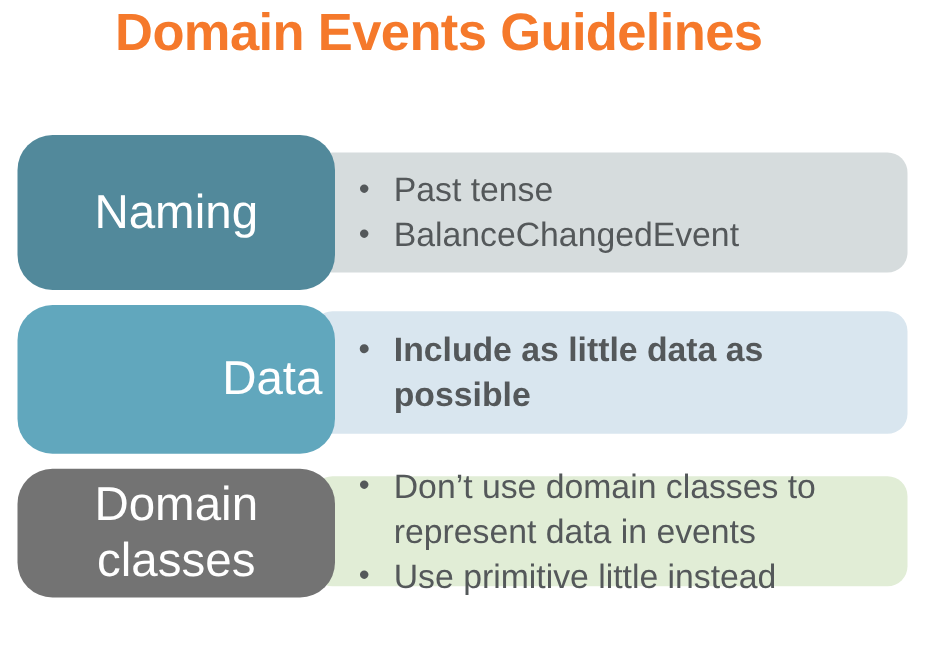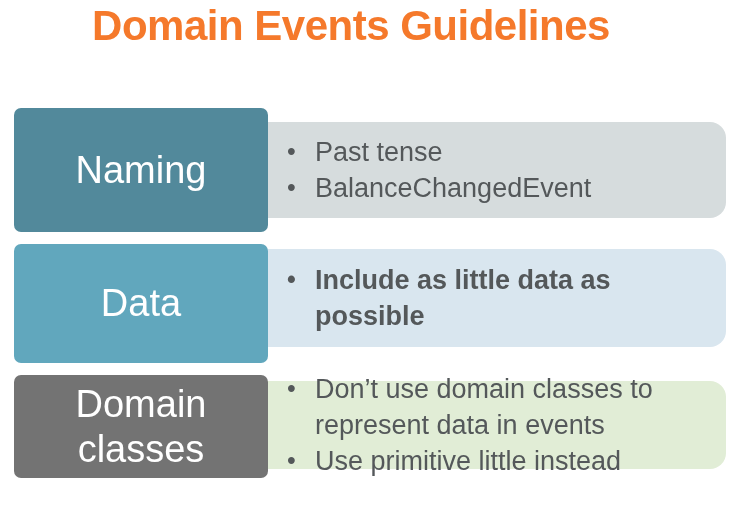--- a/index.html
+++ b/index.html
@@ -37,40 +37,40 @@
     display: flex;
     flex-direction: column;
     justify-content: center;
     box-sizing: border-box;
     z-index: 1;
   }
   .label {
     position: absolute;
     left: 14px;
     width: 254px;
-    border-radius: 7px;
+    border-radius: 28px;
     display: flex;
     align-items: center;
     justify-content: center;
     text-align: center;
     color: #ffffff;
     font-size: 38px;
     line-height: 1.18;
     z-index: 2;
     box-sizing: border-box;
     padding: 0 10px;
   }
 
   
   .row1        { top: 0; height: 0; }
   .row1 .label { top: 108px; height: 124px; background: #52899b; }
   .row1 .panel { top: 122px; height: 96px;  background: #d6dcdd; }
 
   
-  .row2 .label { top: 244px; height: 119px; background: #61a7bd; }
+  .row2 .label { top: 244px; height: 119px; background: #61a7bd; justify-content: flex-end; }
   .row2 .panel { top: 249px; height: 98px;  background: #d9e6ef; font-weight: bold; }
 
   
   .row3 .label { top: 375px; height: 103px; background: #737373; }
   .row3 .panel { top: 381px; height: 88px; background: #e1edd6; }
 
   ul.bullets {
     list-style: none;
     margin: 0;
     padding: 0 24px 0 35px;

